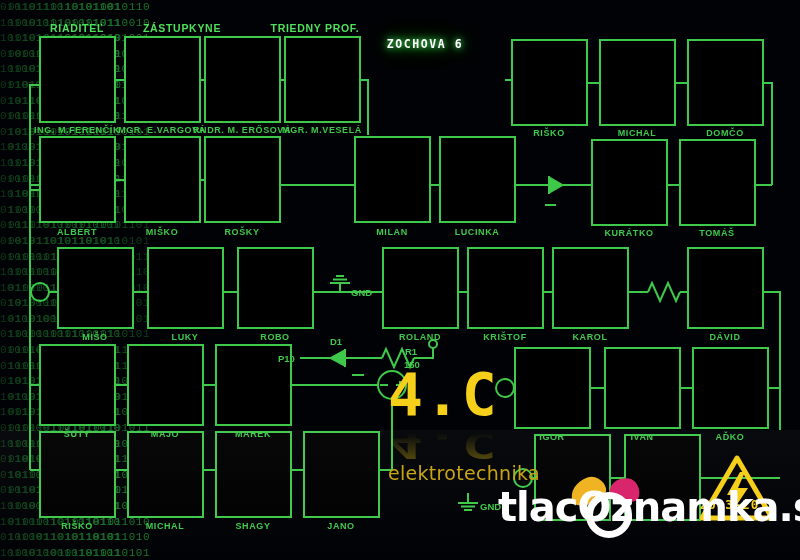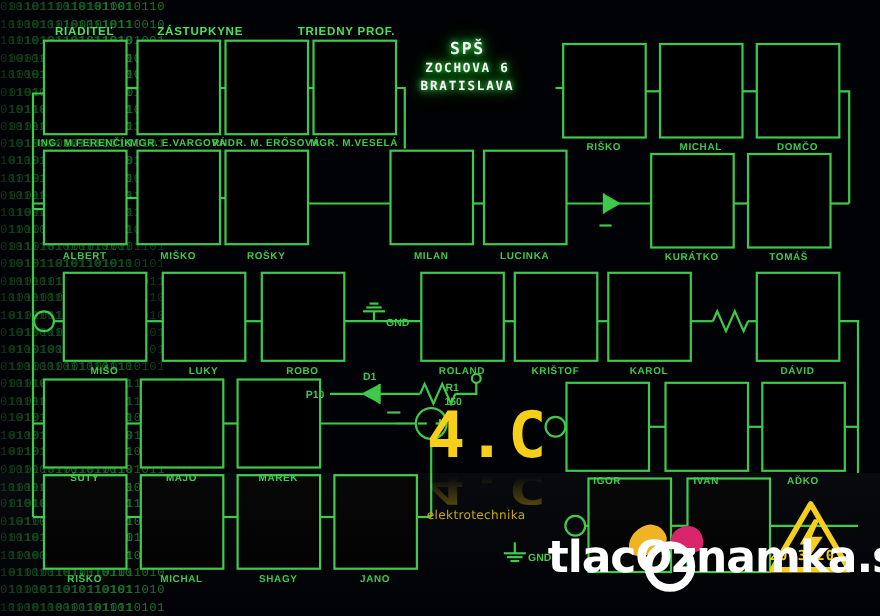--- a/index.html
+++ b/index.html
@@ -99,21 +99,21 @@
     font-family:"DejaVu Sans Mono","Liberation Mono",monospace;
     font-size:58px;font-weight:700;letter-spacing:2px;
     color:#f5cf19;line-height:46px;
     transform:scaleY(-0.62);
     opacity:.35;
     -webkit-mask-image:linear-gradient(to top,rgba(0,0,0,0) 8%,rgba(0,0,0,.85) 95%);
     mask-image:linear-gradient(to top,rgba(0,0,0,0) 8%,rgba(0,0,0,.85) 95%);
   }
   .logo .sub{
     font-family:"DejaVu Sans","Liberation Sans",sans-serif;
-    font-size:11px;color:#c9a515;letter-spacing:.3px;
+    font-size:19px;color:#c9a515;letter-spacing:.3px;
     margin-top:-6px;
   }
 
   
   .floor{
     position:absolute;left:0;top:430px;width:800px;height:130px;
     background:linear-gradient(to bottom,rgba(255,255,255,.030),rgba(255,255,255,0));
     pointer-events:none;
   }
 
@@ -426,23 +426,21 @@
     <text class="comp" x="330" y="345">D1</text>
     <text class="comp" x="405" y="355">R1</text>
     <text class="comp" x="404" y="368">150</text>
     <text class="comp" x="351" y="296">GND</text>
     <text class="comp" x="480" y="510">GND</text>
   </svg>
 
   <div class="floor"></div>
 
   <div class="school">
-    <div class="l1">SPŠ</div>
     <div class="l3">ZOCHOVA 6</div>
-    <div class="l4">BRATISLAVA</div>
   </div>
 
   <div class="logo">
     <div class="big">4.C</div>
     <div class="refl">4.C</div>
     <div class="sub">elektrotechnika</div>
   </div>
 
   <div class="hazard">
     <svg width="74" height="66" viewBox="0 0 74 66">

